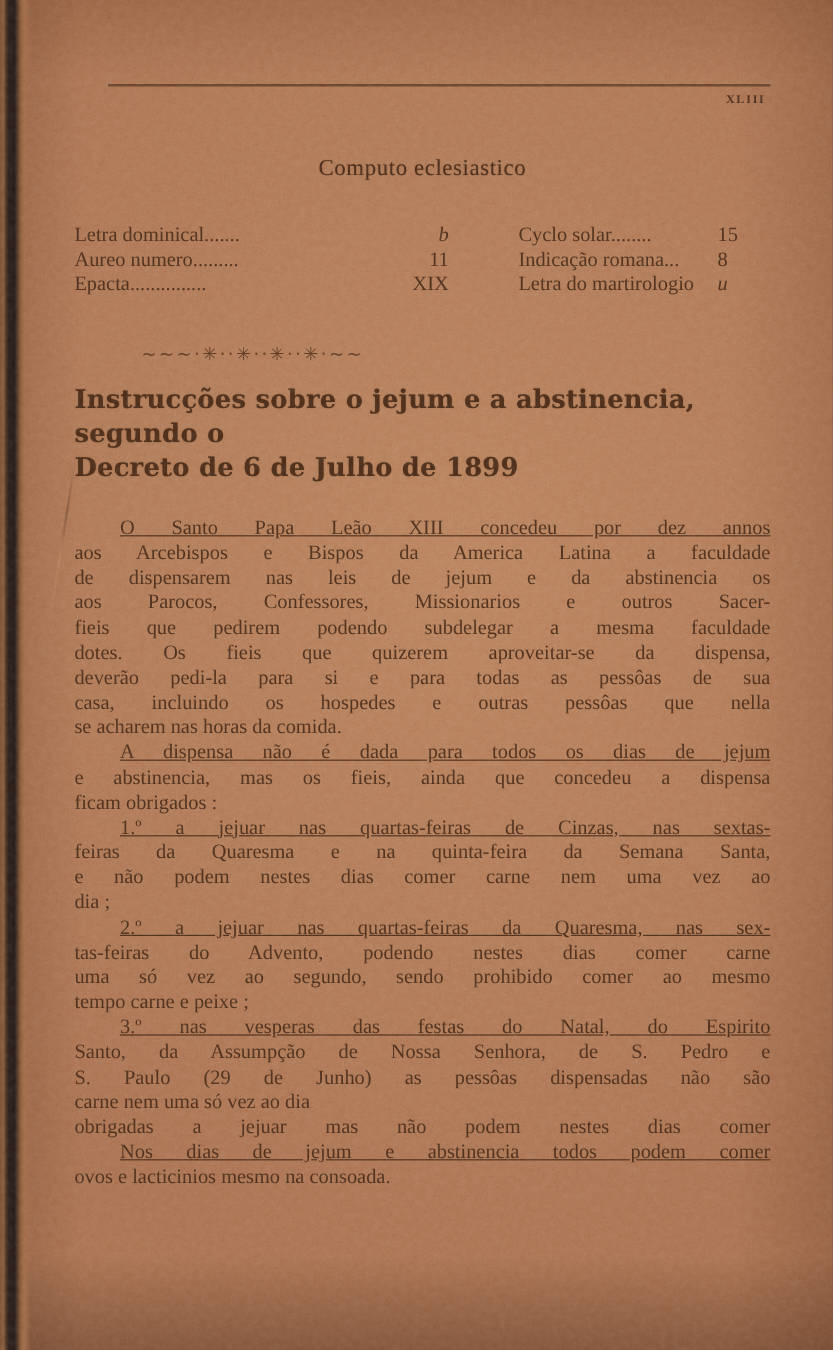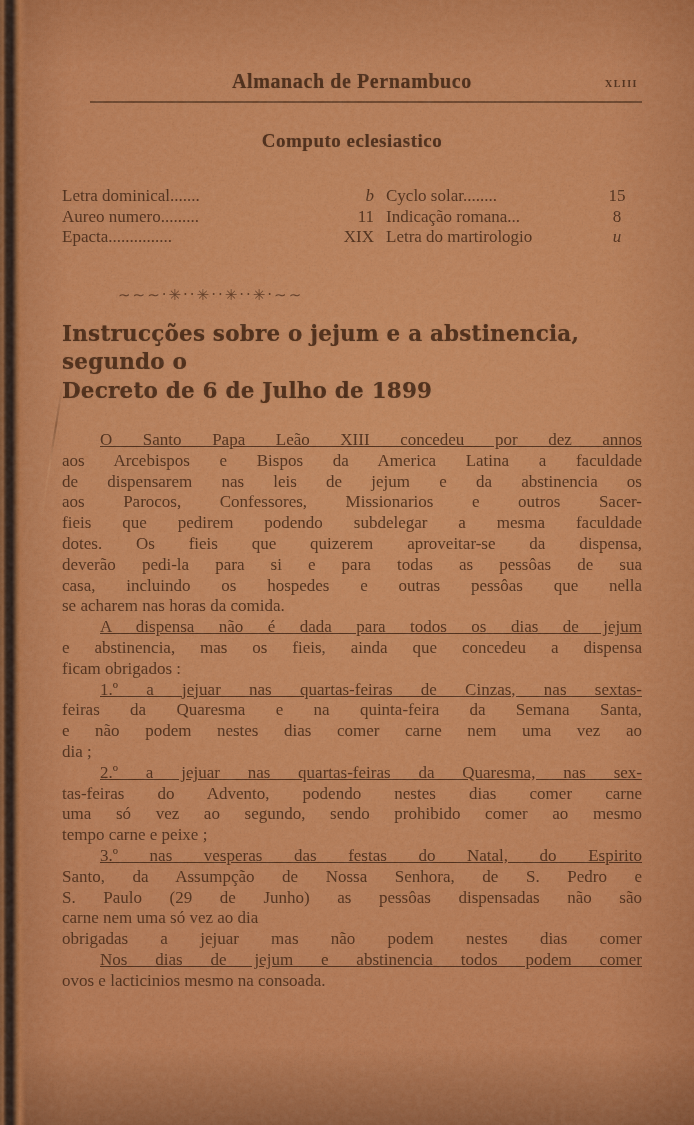--- a/index.html
+++ b/index.html
@@ -37,29 +37,29 @@
     text-shadow:0 0 1px rgba(70,39,20,.45);
   }
   .folio{
     position:absolute;right:4px;top:5px;font-size:14px;letter-spacing:1.5px;
     font-variant:small-caps;text-transform:lowercase;font-weight:bold;
   }
   .rule{height:0;border-top:2px solid rgba(86,52,30,.75);margin:8px 0 0 28px;}
 
   
   .section-title{
-    margin:30px 0 0 0;text-align:center;font-weight:bold;font-size:19px;
+    margin:30px 0 0 0;text-align:center;font-weight:normal;font-size:19px;
     letter-spacing:.5px;text-shadow:0 0 1px rgba(70,39,20,.4);
   }
   .computus{margin-top:34px;font-size:17px;line-height:20.5px;}
   .crow{display:flex;white-space:nowrap;}
   .c-label1{width:256px;overflow:hidden;}
   .c-val1{width:56px;text-align:right;padding-right:6px;}
-  .c-label2{flex:1;padding-left:6px;}
-  .c-val2{width:38px;text-align:center;padding-right:6px;}
+  .c-label2{flex:1;padding-left:6px;margin-left:46px;}
+  .c-val2{width:38px;text-align:left;padding-right:6px;}
   .italic{font-style:italic;}
 
   
   .ornament{
     margin:38px 0 0 56px;font-family:"DejaVu Sans",sans-serif;
     font-size:15px;letter-spacing:2px;color:rgba(80,45,24,.85);
   }
 
   
   .article-title{
@@ -77,21 +77,20 @@
 <body>
 
 <div class="page">
 
   <div class="binding"></div>
   <div class="crease"></div>
 
   <div class="content">
 
     <div class="hdr">
-      <div class="running-title">Almanach de Pernambuco</div>
       <div class="folio">XLIII</div>
       <div class="rule"></div>
     </div>
 
     <h2 class="section-title">Computo eclesiastico</h2>
 
     <div class="computus">
 
         <div class="crow">
           <span class="c-label1">Letra dominical.......</span>

